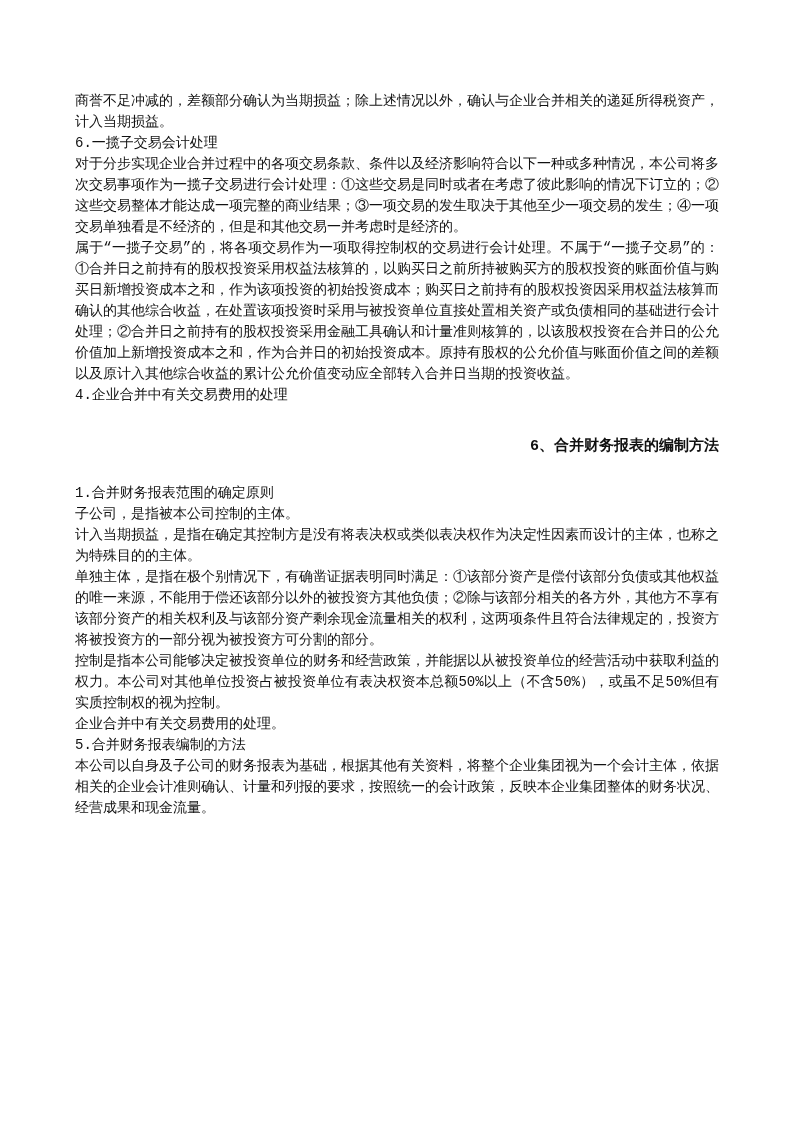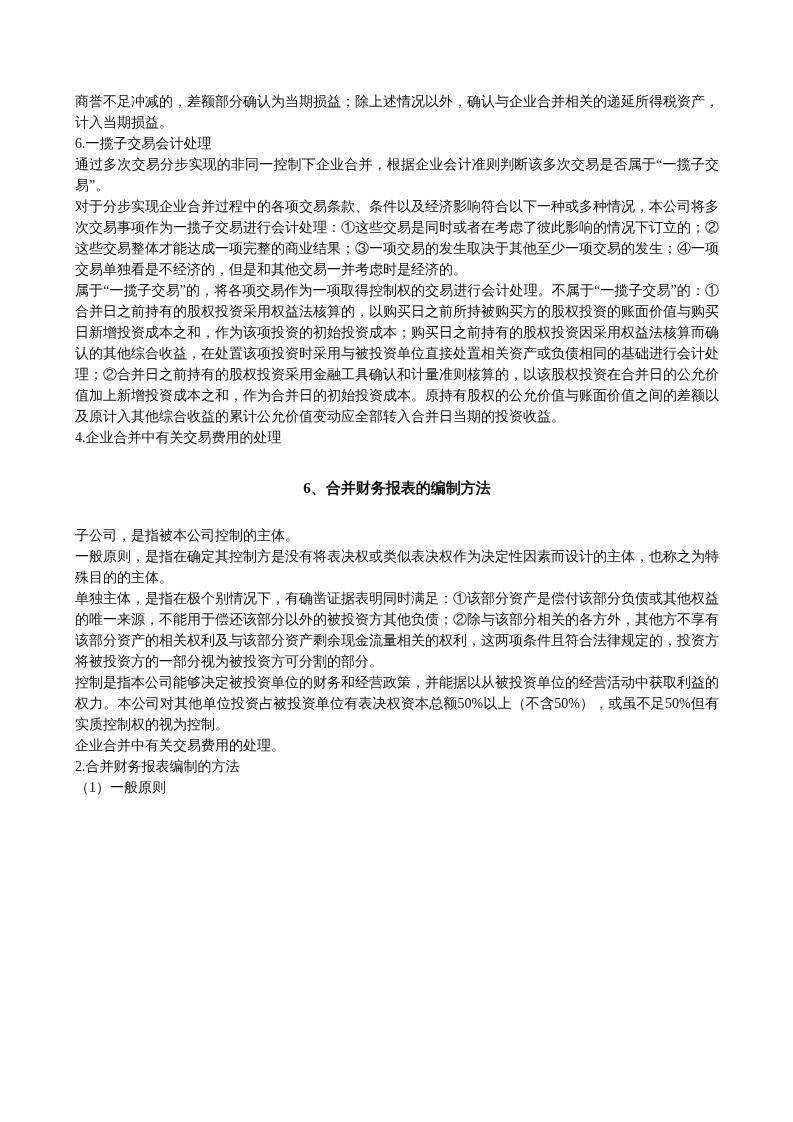--- a/index.html
+++ b/index.html
@@ -6,57 +6,57 @@
     margin: 0;
     padding: 0;
     background: #ffffff;
   }
   .page {
     width: 793px;
     height: 1122px;
     background: #ffffff;
     position: relative;
     overflow: hidden;
-    font-family: Liberation Serif, serif;
+    font-family: Liberation Mono, monospace;
     color: #111;
   }
   .content {
     position: absolute;
     top: 91px;
     left: 75px;
     width: 644px;
     font-size: 14px;
     line-height: 21px;
     text-align: justify;
   }
   .para {
     margin: 0;
   }
   .para.gap-before {
   }
   .section-heading {
     font-weight: bold;
     font-size: 15px;
     margin: 30px 0 26px 0;
-    text-align: center;
+    text-align: right;
   }
 </style>
 </head>
 <body>
 
 <div class="page">
   <div class="content">
     <p class="para">商誉不足冲减的，差额部分确认为当期损益；除上述情况以外，确认与企业合并相关的递延所得税资产，计入当期损益。</p>
     <p class="para">6.一揽子交易会计处理</p>
-    <p class="para">通过多次交易分步实现的非同一控制下企业合并，根据企业会计准则判断该多次交易是否属于“一揽子交易”。</p>
     <p class="para gap-before">对于分步实现企业合并过程中的各项交易条款、条件以及经济影响符合以下一种或多种情况，本公司将多次交易事项作为一揽子交易进行会计处理：①这些交易是同时或者在考虑了彼此影响的情况下订立的；②这些交易整体才能达成一项完整的商业结果；③一项交易的发生取决于其他至少一项交易的发生；④一项交易单独看是不经济的，但是和其他交易一并考虑时是经济的。</p>
     <p class="para">属于“一揽子交易”的，将各项交易作为一项取得控制权的交易进行会计处理。不属于“一揽子交易”的：①合并日之前持有的股权投资采用权益法核算的，以购买日之前所持被购买方的股权投资的账面价值与购买日新增投资成本之和，作为该项投资的初始投资成本；购买日之前持有的股权投资因采用权益法核算而确认的其他综合收益，在处置该项投资时采用与被投资单位直接处置相关资产或负债相同的基础进行会计处理；②合并日之前持有的股权投资采用金融工具确认和计量准则核算的，以该股权投资在合并日的公允价值加上新增投资成本之和，作为合并日的初始投资成本。原持有股权的公允价值与账面价值之间的差额以及原计入其他综合收益的累计公允价值变动应全部转入合并日当期的投资收益。</p>
     <p class="para">4.企业合并中有关交易费用的处理</p>
     <p class="para section-heading">6、合并财务报表的编制方法</p>
+    <p class="para">1.合并财务报表范围的确定原则</p>
     <p class="para">子公司，是指被本公司控制的主体。</p>
-    <p class="para">一般原则，是指在确定其控制方是没有将表决权或类似表决权作为决定性因素而设计的主体，也称之为特殊目的的主体。</p>
+    <p class="para">计入当期损益，是指在确定其控制方是没有将表决权或类似表决权作为决定性因素而设计的主体，也称之为特殊目的的主体。</p>
     <p class="para">单独主体，是指在极个别情况下，有确凿证据表明同时满足：①该部分资产是偿付该部分负债或其他权益的唯一来源，不能用于偿还该部分以外的被投资方其他负债；②除与该部分相关的各方外，其他方不享有该部分资产的相关权利及与该部分资产剩余现金流量相关的权利，这两项条件且符合法律规定的，投资方将被投资方的一部分视为被投资方可分割的部分。</p>
     <p class="para">控制是指本公司能够决定被投资单位的财务和经营政策，并能据以从被投资单位的经营活动中获取利益的权力。本公司对其他单位投资占被投资单位有表决权资本总额50%以上（不含50%），或虽不足50%但有实质控制权的视为控制。</p>
     <p class="para">企业合并中有关交易费用的处理。</p>
-    <p class="para">2.合并财务报表编制的方法</p>
-    <p class="para">（1）一般原则</p>
+    <p class="para">5.合并财务报表编制的方法</p>
+    <p class="para">本公司以自身及子公司的财务报表为基础，根据其他有关资料，将整个企业集团视为一个会计主体，依据相关的企业会计准则确认、计量和列报的要求，按照统一的会计政策，反映本企业集团整体的财务状况、经营成果和现金流量。</p>
   </div>
 </div>
 
 </body></html>

